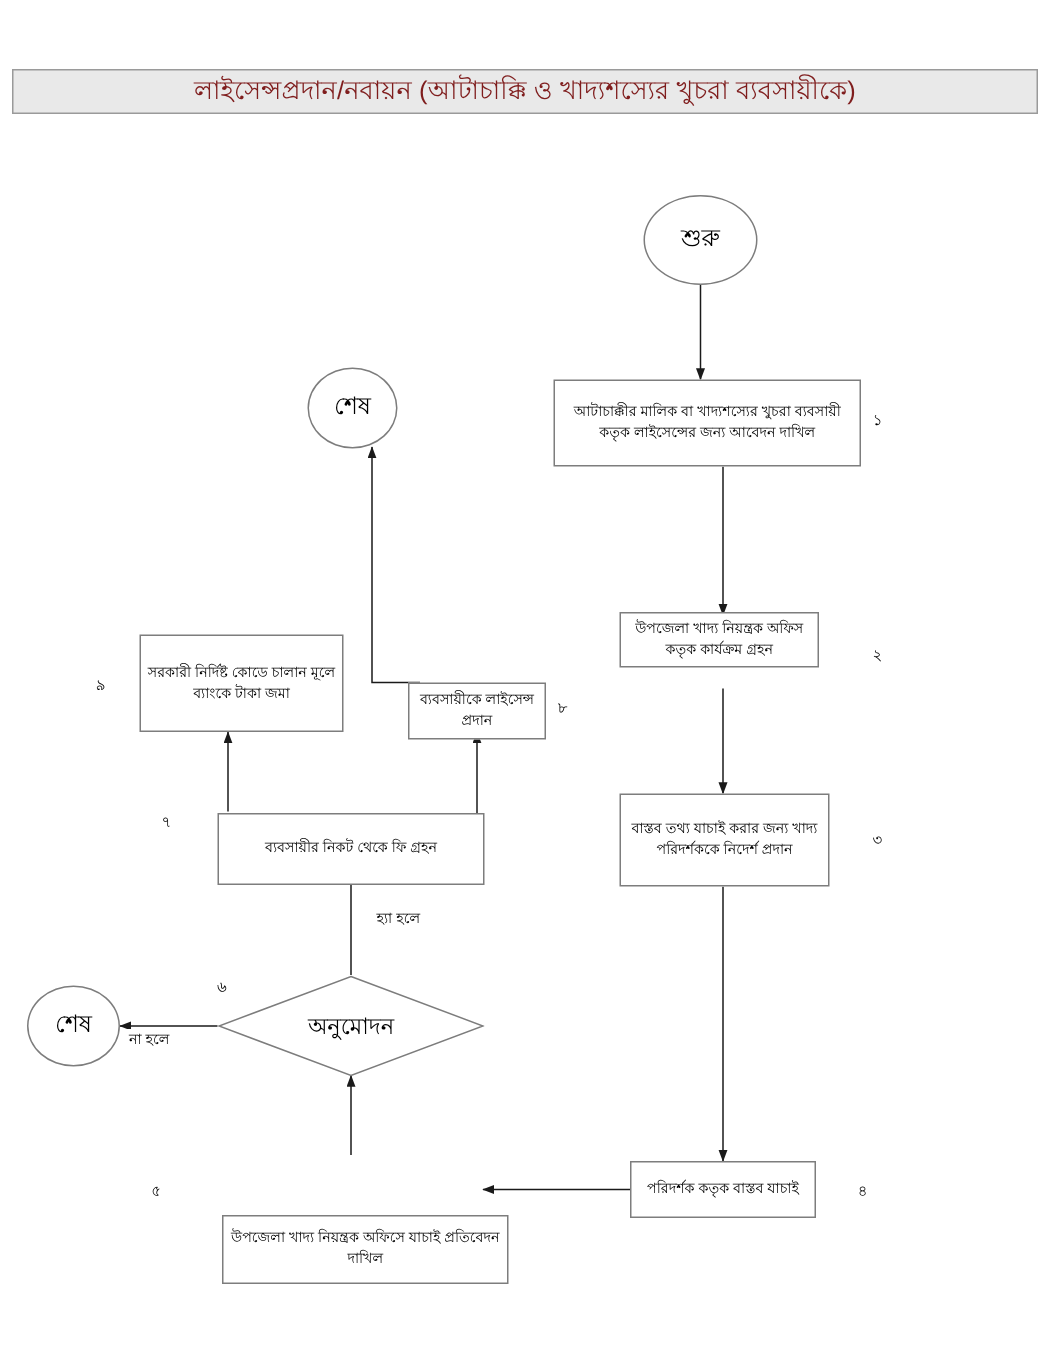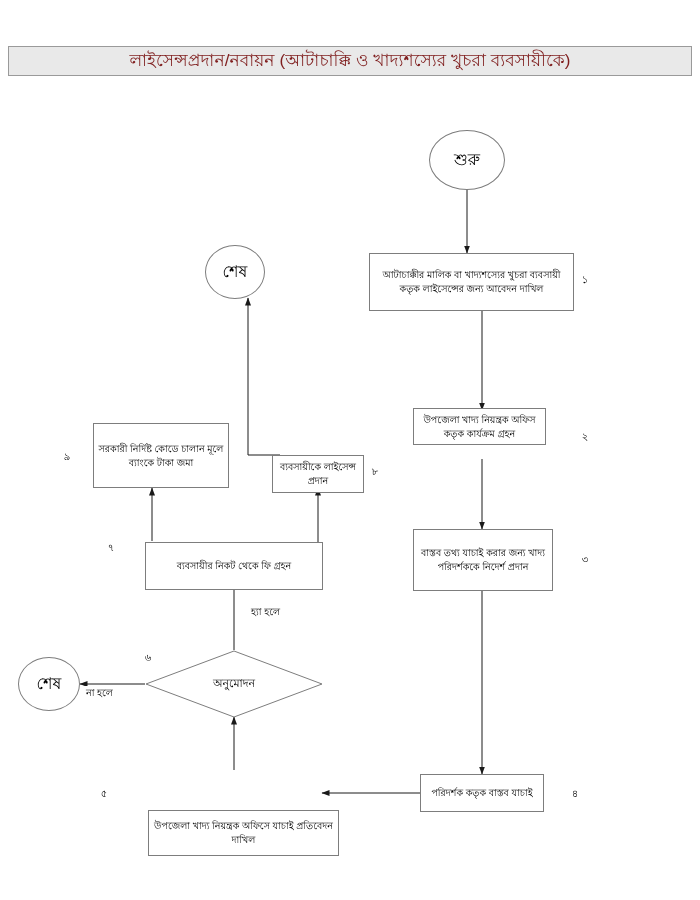--- a/index.html
+++ b/index.html
@@ -75,21 +75,21 @@
     height: 100%;
   }
   .diamond-label {
     position: absolute;
     left: 0; top: 0;
     width: 100%;
     height: 100%;
     display: flex;
     align-items: center;
     justify-content: center;
-    font-size: 11px;
+    font-size: 15px;
     text-align: center;
   }
   .num-label {
     position: absolute;
     font-size: 10px;
     color: #000;
     text-align: center;
   }
   .edge-label {
     position: absolute;

